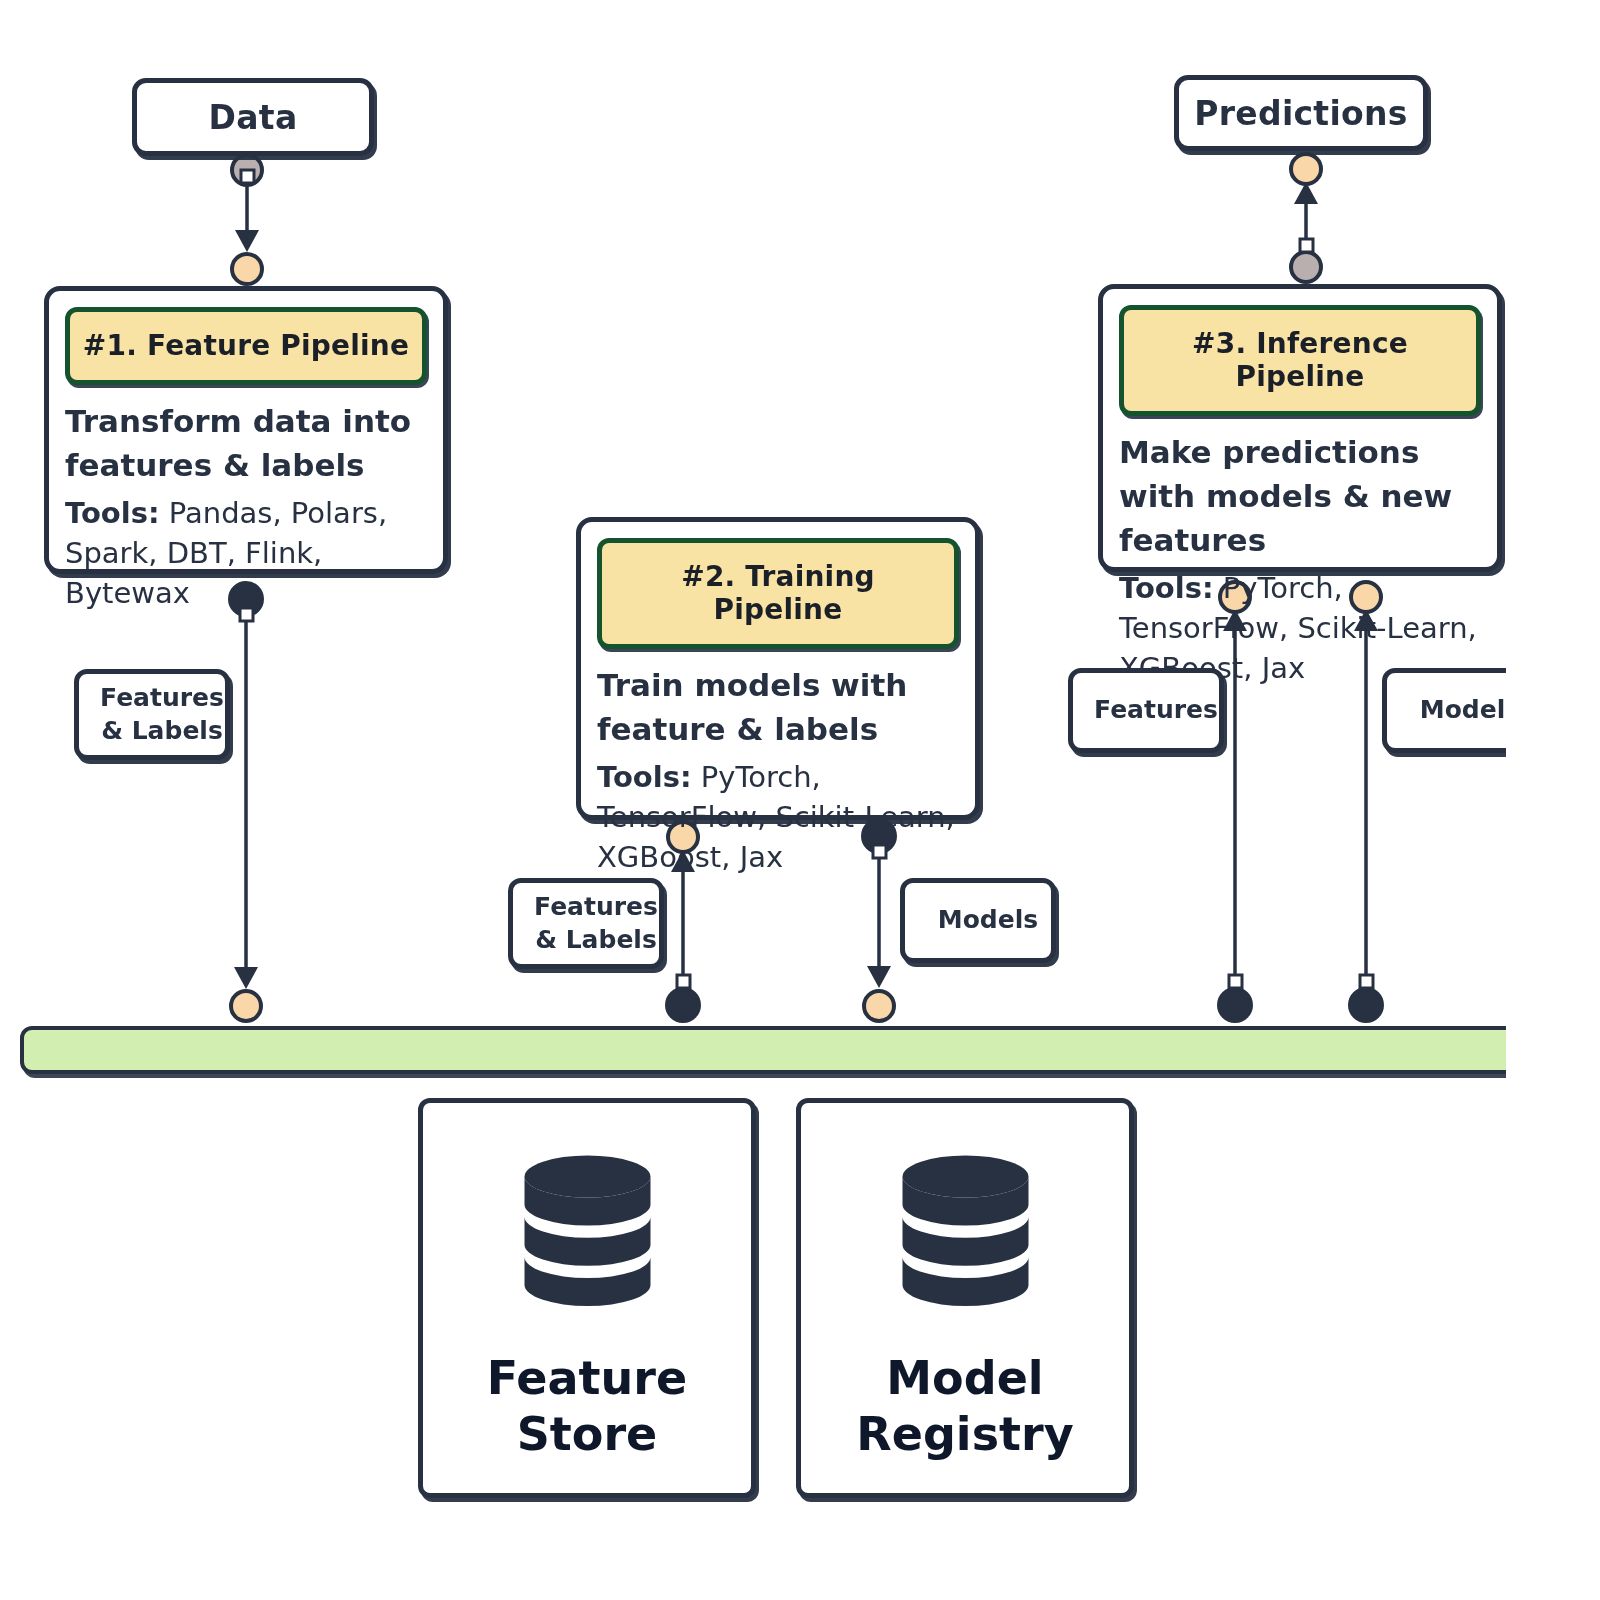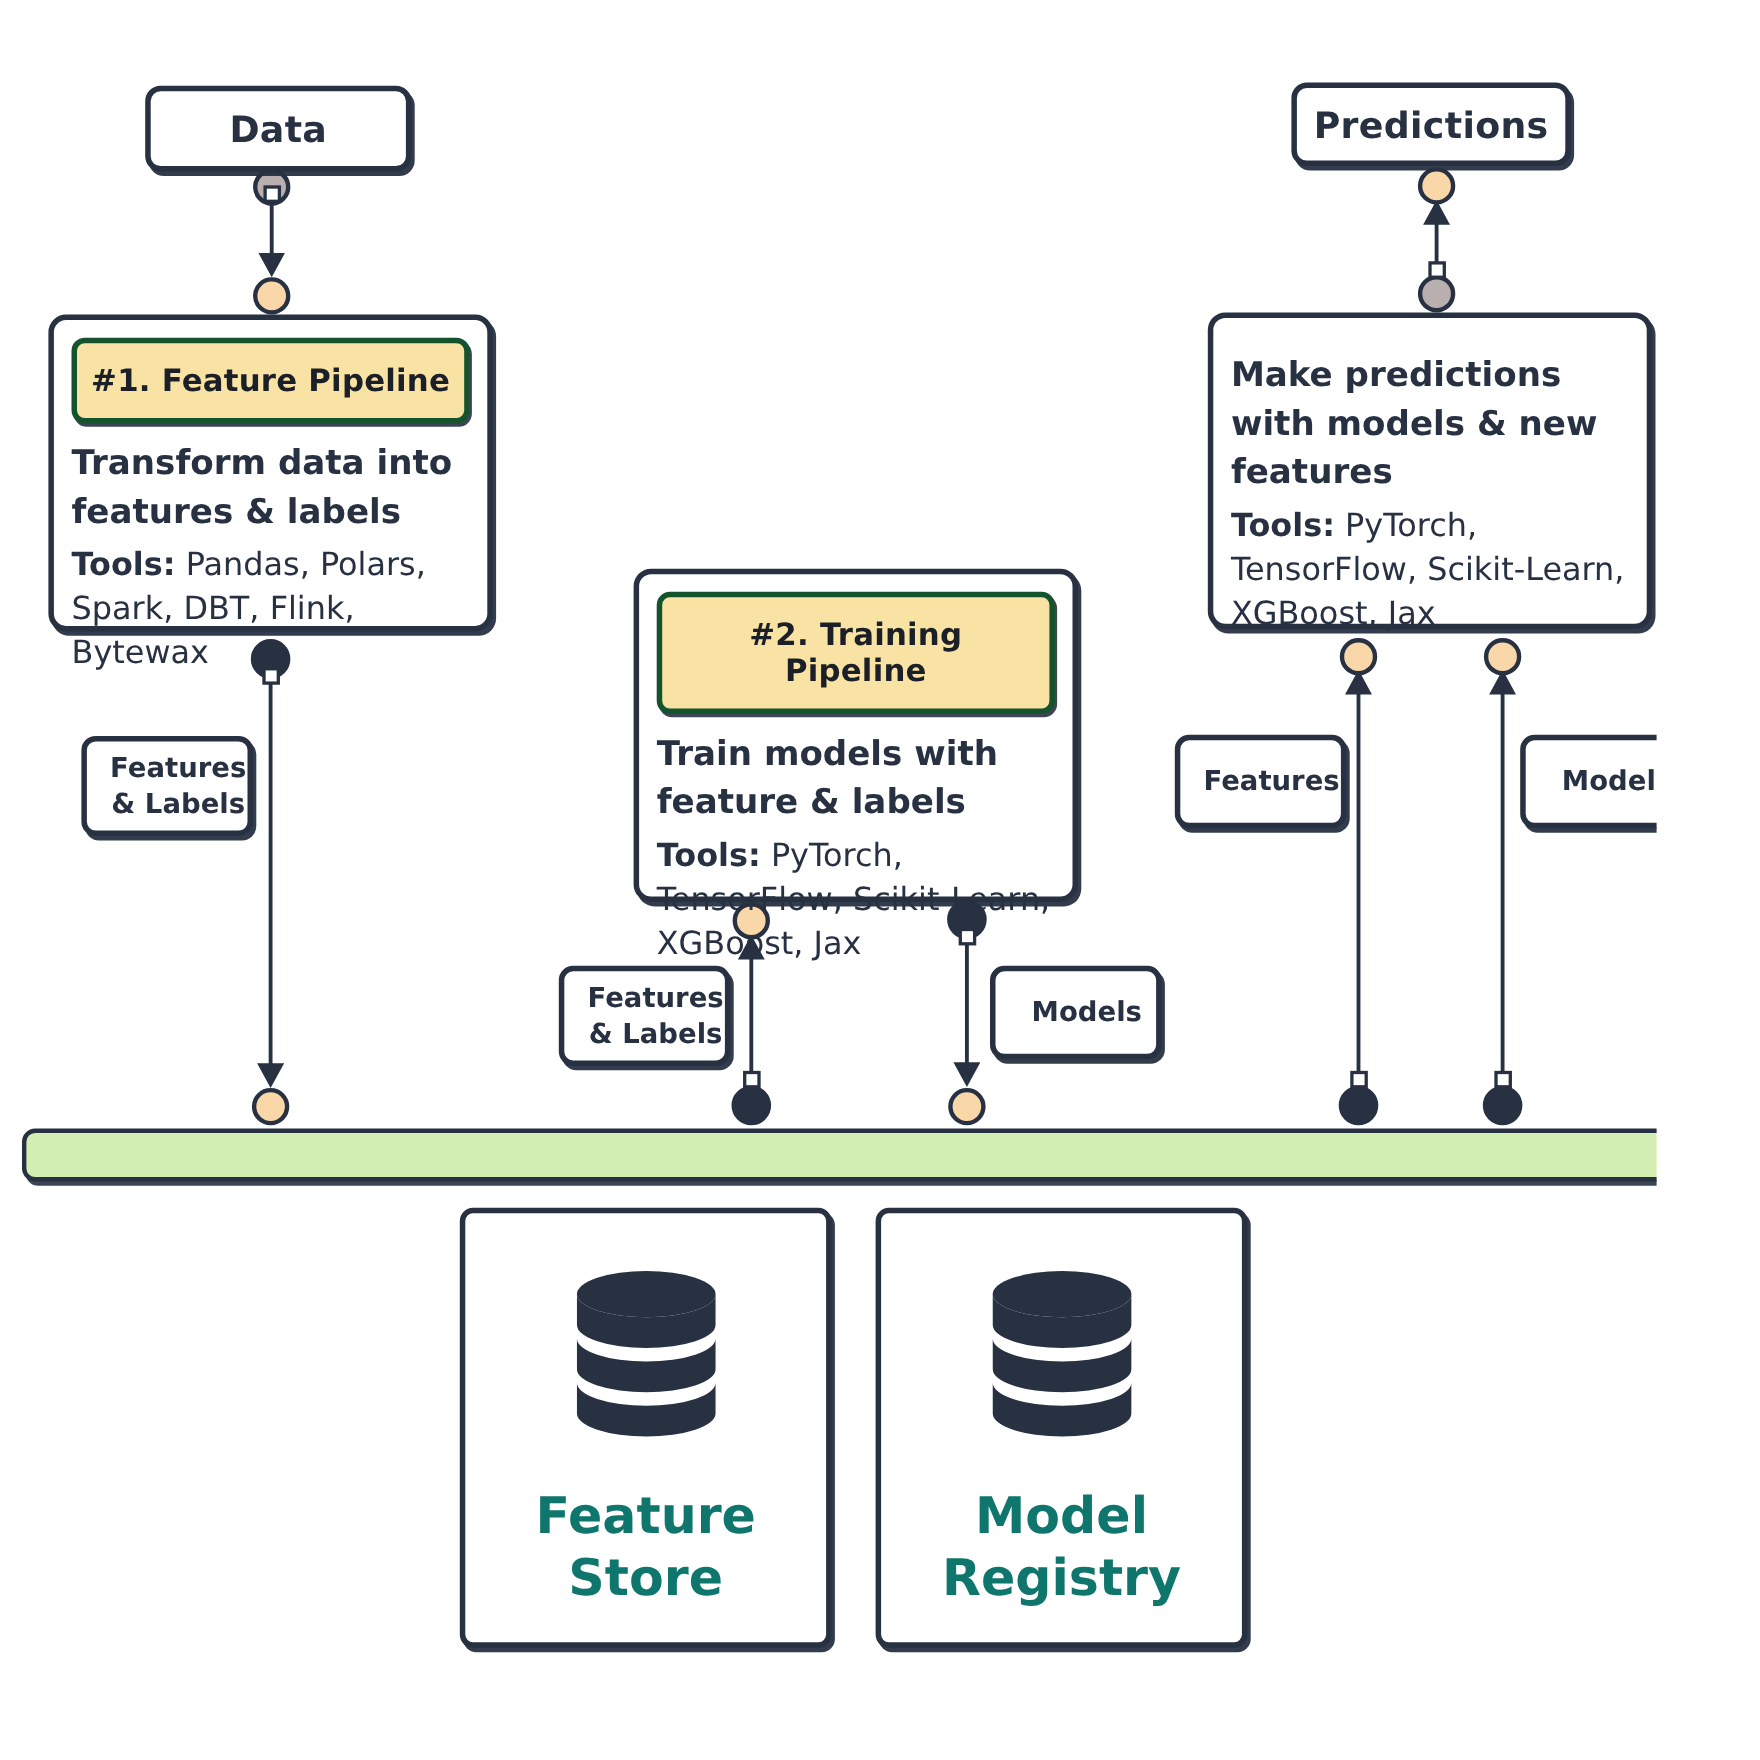--- a/index.html
+++ b/index.html
@@ -98,21 +98,21 @@
     justify-content: flex-start;
     padding-top: 42px;
     border-width: 5px;
     border-radius: 12px;
   }
   .store-label {
     font-size: 46px;
     font-weight: bold;
     line-height: 1.22;
     text-align: center;
-    color: #0f766e;
+    color: #0f172a;
     margin-top: 30px;
   }
   .db-icon { display: block; }
 
   
   #wires {
     position: absolute;
     left: 0; top: 0;
     width: 1600px;
     height: 1600px;
@@ -210,20 +210,21 @@
   <div class="node pipeline" style="left:576px; top:517px; width:404px; height:303px;">
     <div class="pipe-header">#2. Training Pipeline</div>
     <div class="pipe-desc">Train models with feature &amp; labels</div>
     <div class="pipe-tools">
       <b>Tools:</b>
       <span>PyTorch, TensorFlow, Scikit-Learn, XGBoost, Jax</span>
     </div>
   </div>
 
   <div class="node pipeline" style="left:1098px; top:284px; width:404px; height:288px;">
+    <div class="pipe-header">#3. Inference Pipeline</div>
     <div class="pipe-desc">Make predictions with models &amp; new features</div>
     <div class="pipe-tools">
       <b>Tools:</b>
       <span>PyTorch, TensorFlow, Scikit-Learn, XGBoost, Jax</span>
     </div>
   </div>
 
   <div class="node artifact" style="left:74px; top:669px; width:156px; height:91px;">
     <div>
       <div>Features</div>

